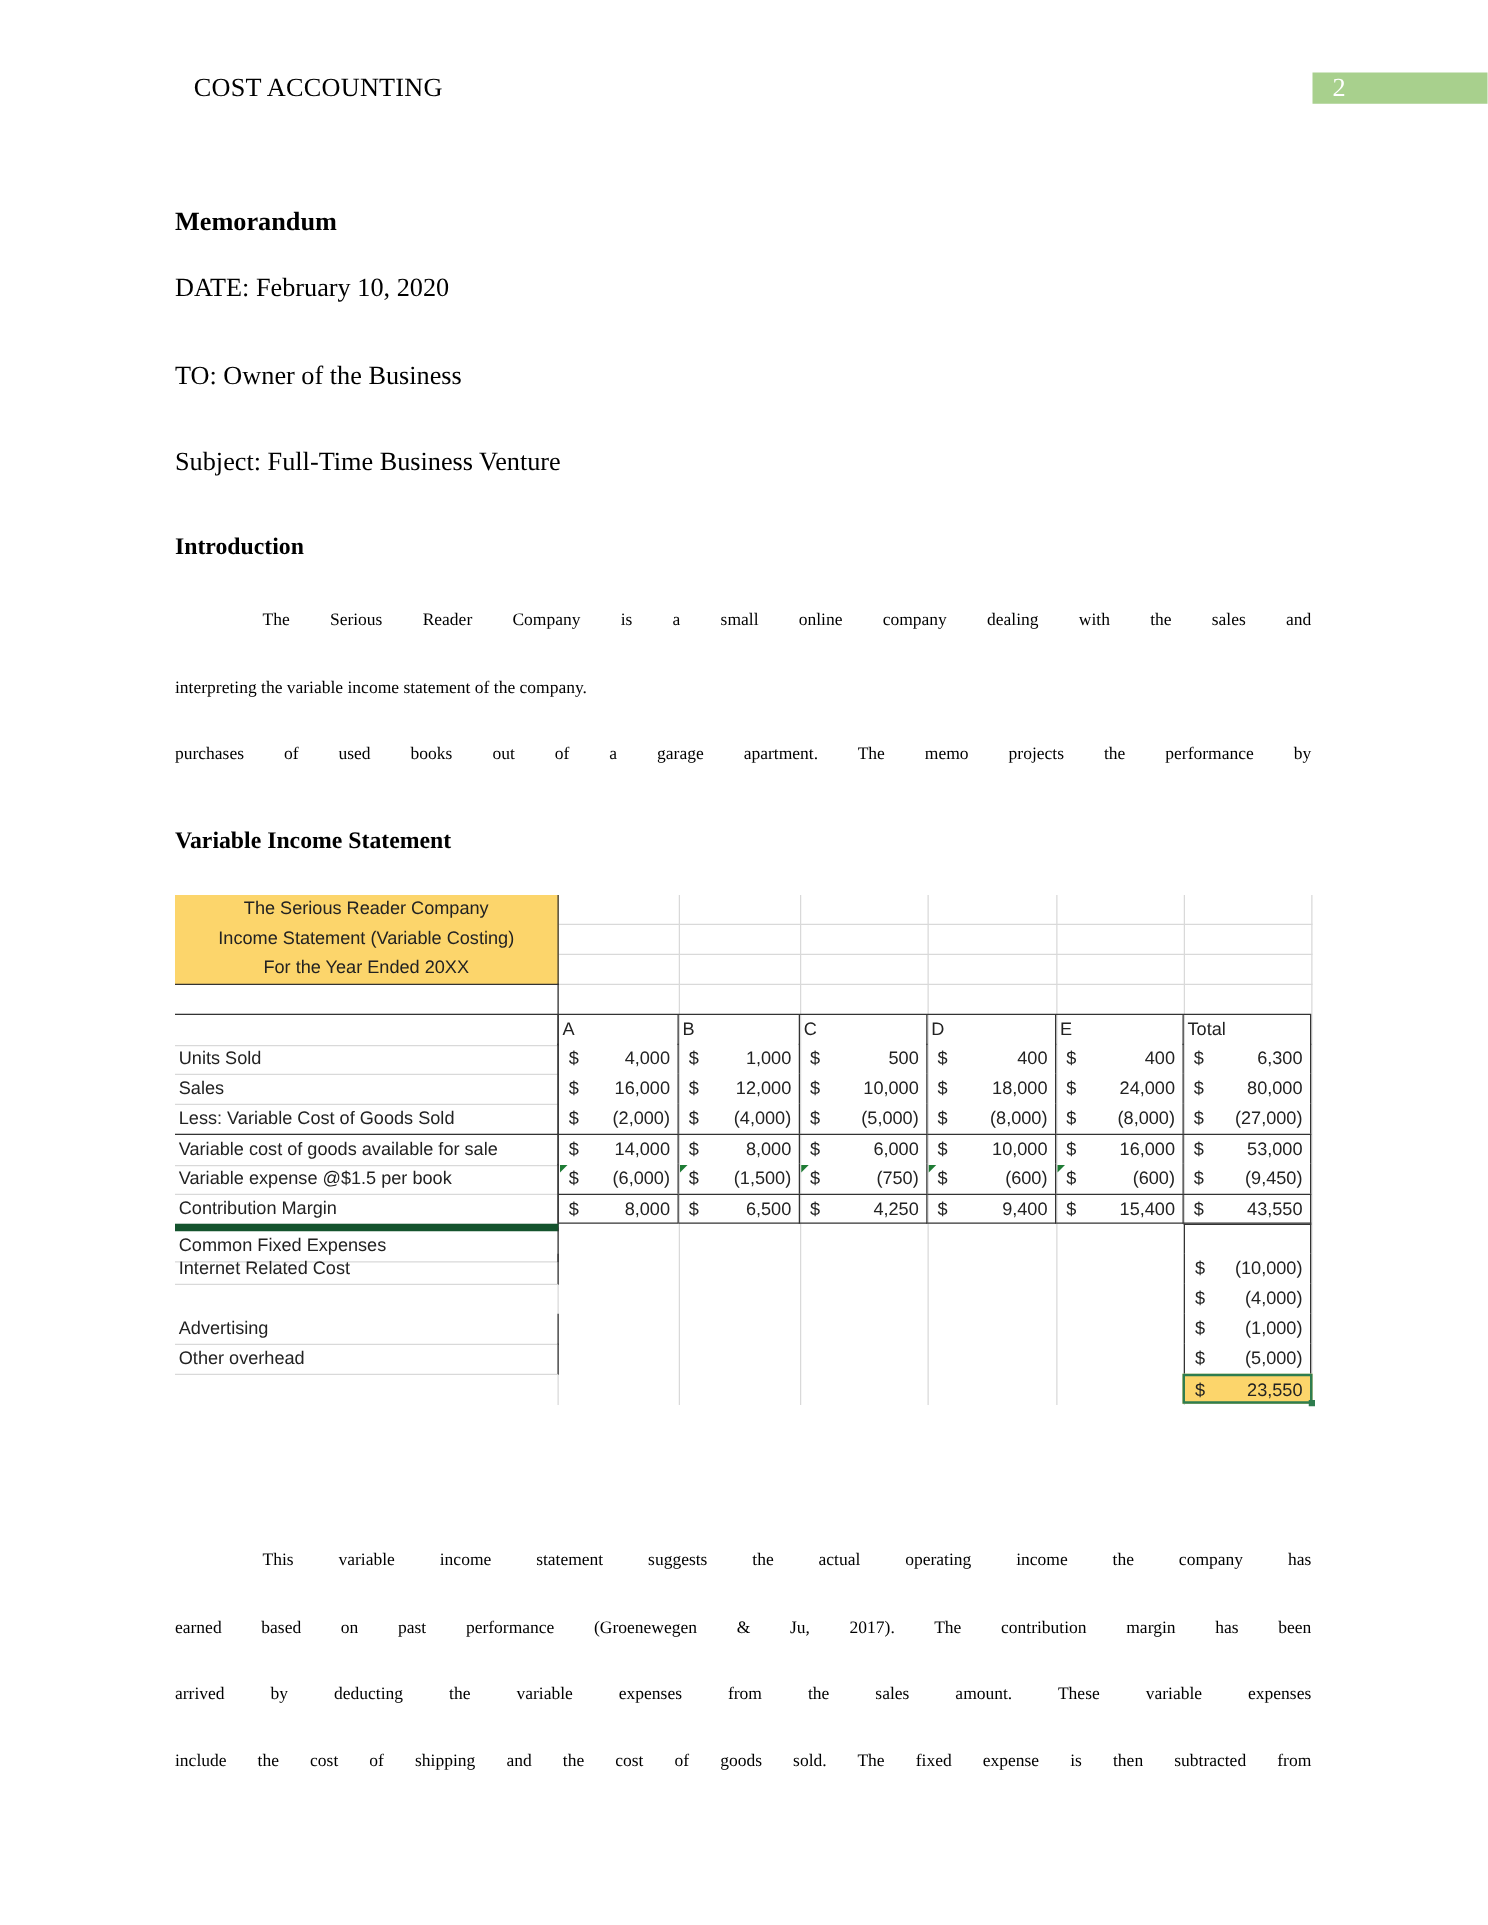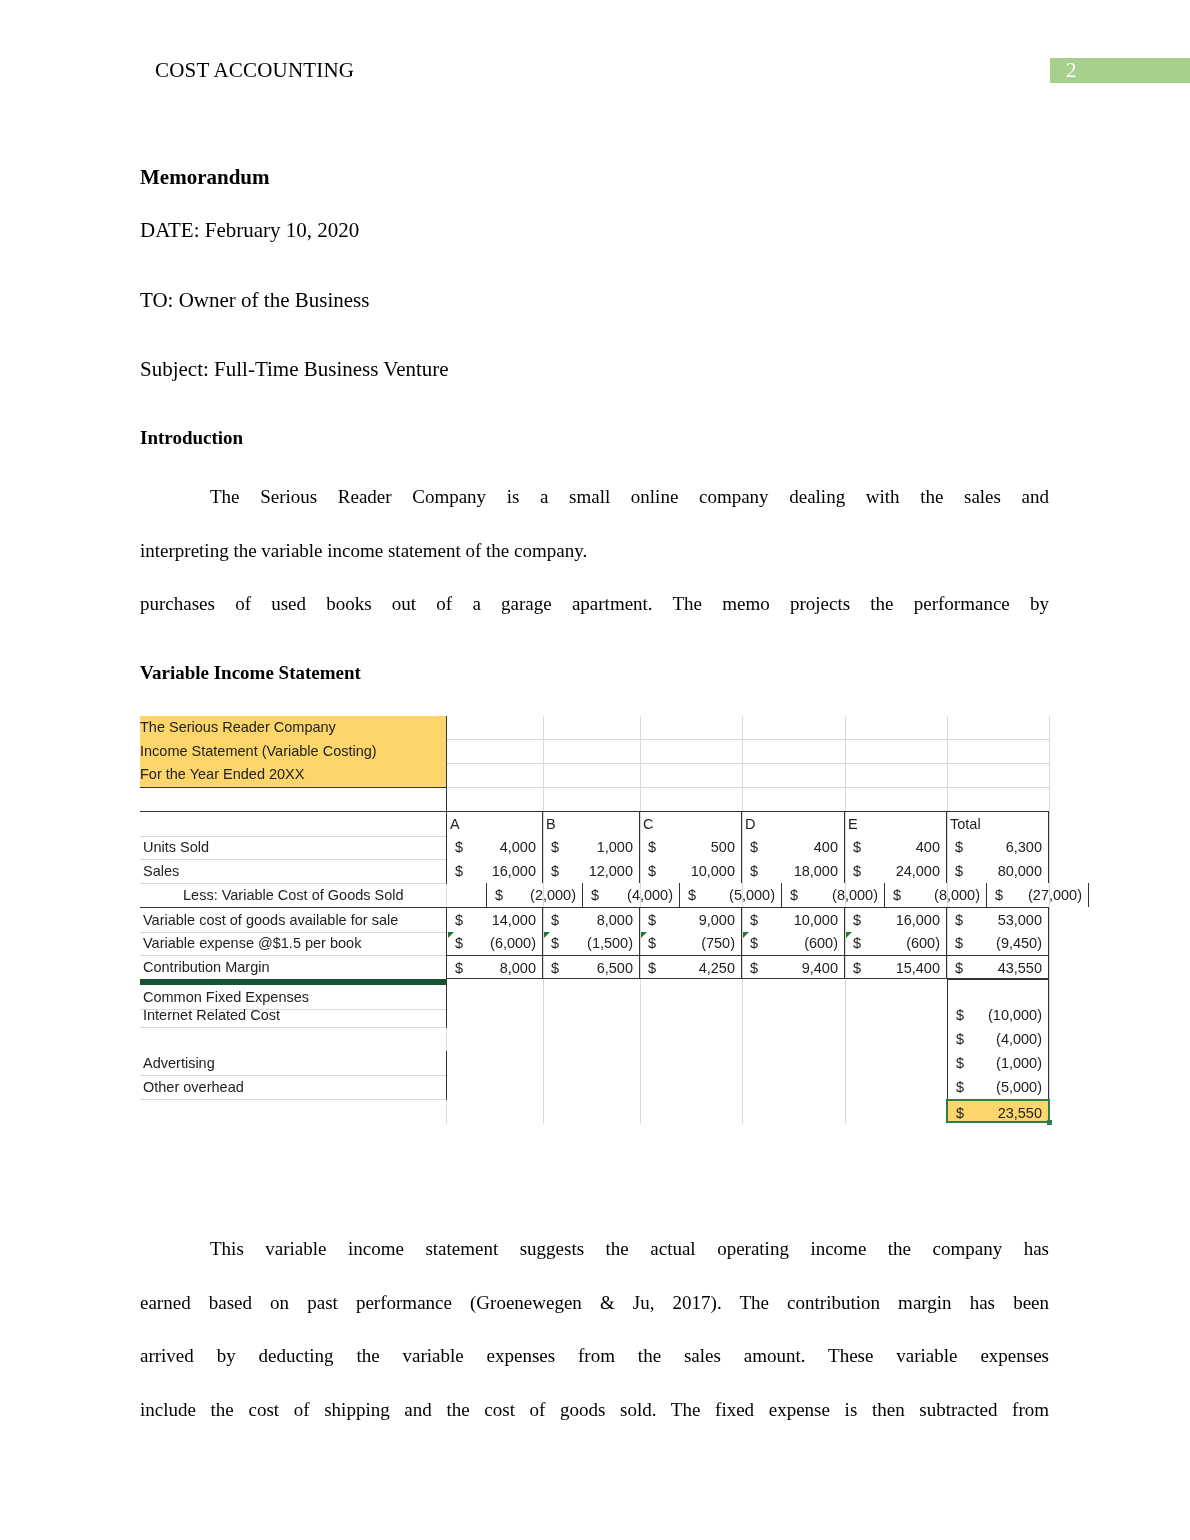--- a/index.html
+++ b/index.html
@@ -4,32 +4,32 @@
 <style>
   html, body { margin: 0; padding: 0; background: #ffffff; }
   body { width: 1190px; height: 1540px; position: relative; overflow: hidden;
          font-family: "Liberation Serif", serif; color: #000; }
   .running-head { position: absolute; left: 155px; top: 58px; font-size: 21px; letter-spacing: 0.2px; }
   .page-num-bar { position: absolute; left: 1050px; top: 58px; width: 140px; height: 25px; background: #a8d08d; }
   .page-num { position: absolute; left: 16px; top: 0px; font-size: 21px; color: #ffffff; line-height: 25px; }
   .txt { position: absolute; left: 140px; font-size: 21px; white-space: nowrap; }
   .bold { font-weight: bold; }
   .h2 { font-size: 19px; font-weight: bold; }
-  .para { position: absolute; left: 140px; width: 909px; font-size: 19px; line-height: 53.5px; text-align: justify; }
+  .para { position: absolute; left: 140px; width: 909px; font-size: 14px; line-height: 53.5px; text-align: justify; }
   .para .line { display: block; height: 53.5px; text-align: justify; text-align-last: justify; white-space: nowrap; }
   .para .line.last { text-align-last: left; }
   .indent { padding-left: 70px; }
 
   
   .sheet { position: absolute; left: 140px; top: 716px; width: 910px; height: 408px;
            font-family: "Liberation Sans", sans-serif; font-size: 14.5px; color: #222; }
   .grid-v { position: absolute; top: 0; width: 1px; height: 408px; background: #d9d9d9; }
   .grid-h { position: absolute; left: 306px; width: 604px; height: 1px; background: #d9d9d9; }
   .title-block { position: absolute; left: 0; top: 0; width: 306px; height: 71px; background: #fcd56b;
-                 border-right: 1px solid #333; border-bottom: 1px solid #333; text-align: left; }
+                 border-right: 1px solid #333; border-bottom: 1px solid #333; text-align: center; }
   .title-line { display: block; height: 23.7px; line-height: 23.7px; font-size: 14.5px; }
   .row { position: absolute; left: 0; width: 910px; height: 24px; }
   .lab { position: absolute; left: 0; width: 303px; height: 24px; line-height: 24px; padding-left: 3px;
          border-right: 1px solid #333; border-bottom: 1px solid #d9d9d9; white-space: nowrap; overflow: hidden; }
   .cell { position: absolute; height: 24px; line-height: 24px; box-sizing: border-box; }
   .cell .cur { position: absolute; left: 8px; }
   .cell .val { position: absolute; right: 6px; }
   .boxed { border-right: 1px solid #333; }
   .hdr-letter { padding-left: 3px; }
   .noi-lab { color: #1f3f8f; }
@@ -141,21 +141,21 @@
         </div>
         <div class="cell boxed" style="left:705px;width:102px;">
           <span class="cur">$</span>
           <span class="val">24,000</span>
         </div>
         <div class="cell boxed" style="left:807px;width:102px;">
           <span class="cur">$</span>
           <span class="val">80,000</span>
         </div>
       </div>
-      <div class="row" style="top: 167px; margin-left: 40px;">
+      <div class="row" style="top: 167px;">
         <div class="lab">Less: Variable Cost of Goods Sold</div>
         <div class="cell boxed" style="left:306px;width:97px;border-left:1px solid #333;">
           <span class="cur">$</span>
           <span class="val">(2,000)</span>
         </div>
         <div class="cell boxed" style="left:403px;width:97px;">
           <span class="cur">$</span>
           <span class="val">(4,000)</span>
         </div>
         <div class="cell boxed" style="left:500px;width:102px;">
@@ -180,21 +180,21 @@
         <div class="cell boxed" style="left:306px;width:97px;border-left:1px solid #333;border-top:1px solid #333;">
           <span class="cur">$</span>
           <span class="val">14,000</span>
         </div>
         <div class="cell boxed" style="left:403px;width:97px;border-top:1px solid #333;">
           <span class="cur">$</span>
           <span class="val">8,000</span>
         </div>
         <div class="cell boxed" style="left:500px;width:102px;border-top:1px solid #333;">
           <span class="cur">$</span>
-          <span class="val">9,000</span>
+          <span class="val">6,000</span>
         </div>
         <div class="cell boxed" style="left:602px;width:103px;border-top:1px solid #333;">
           <span class="cur">$</span>
           <span class="val">10,000</span>
         </div>
         <div class="cell boxed" style="left:705px;width:102px;border-top:1px solid #333;">
           <span class="cur">$</span>
           <span class="val">16,000</span>
         </div>
         <div class="cell boxed" style="left:807px;width:102px;border-top:1px solid #333;">

